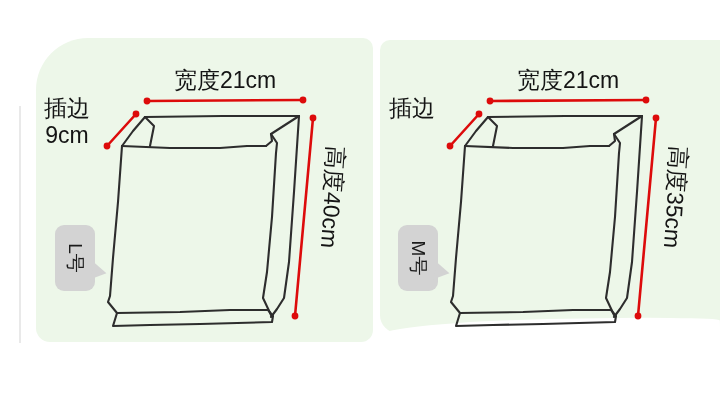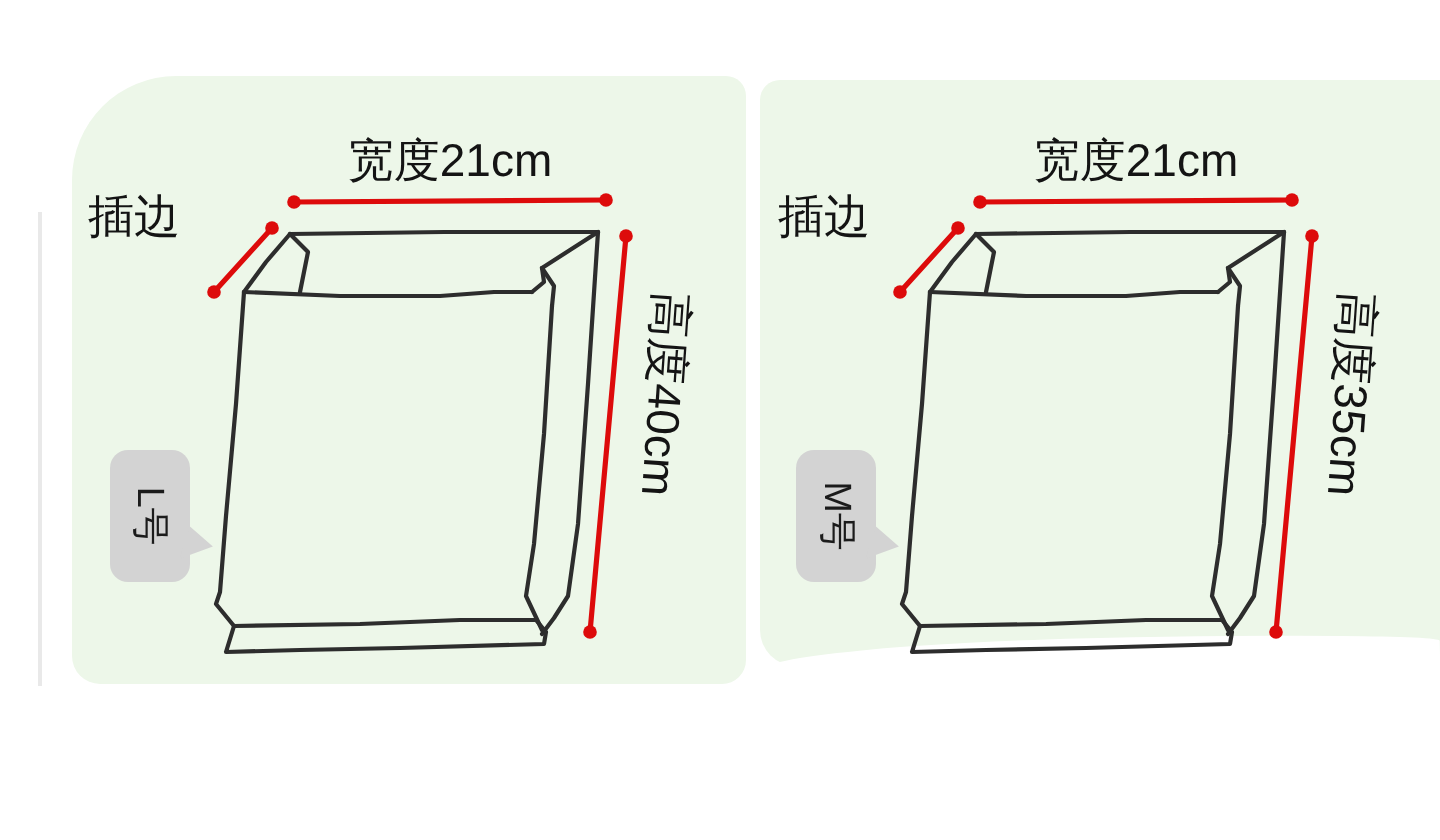--- a/index.html
+++ b/index.html
@@ -90,20 +90,21 @@
         <circle class="red-dot" cx="295" cy="316" r="3.4"></circle>
       </g>
     </defs>
     <use href="#bag-figure"></use>
     <use href="#bag-figure" transform="translate(343,0)"></use>
   </svg>
 
   <div class="lbl width-lbl w-l">宽度21cm</div>
   <div class="lbl gusset-lbl g-l">
     <div>插边</div>
+    <div>9cm</div>
   </div>
   <div class="lbl height-lbl h-l">高度40cm</div>
   <div class="bubble bubble-l">
     <span class="txt">L号</span>
   </div>
 
   <div class="lbl width-lbl w-m">宽度21cm</div>
   <div class="lbl gusset-lbl g-m">
     <div>插边</div>
   </div>

